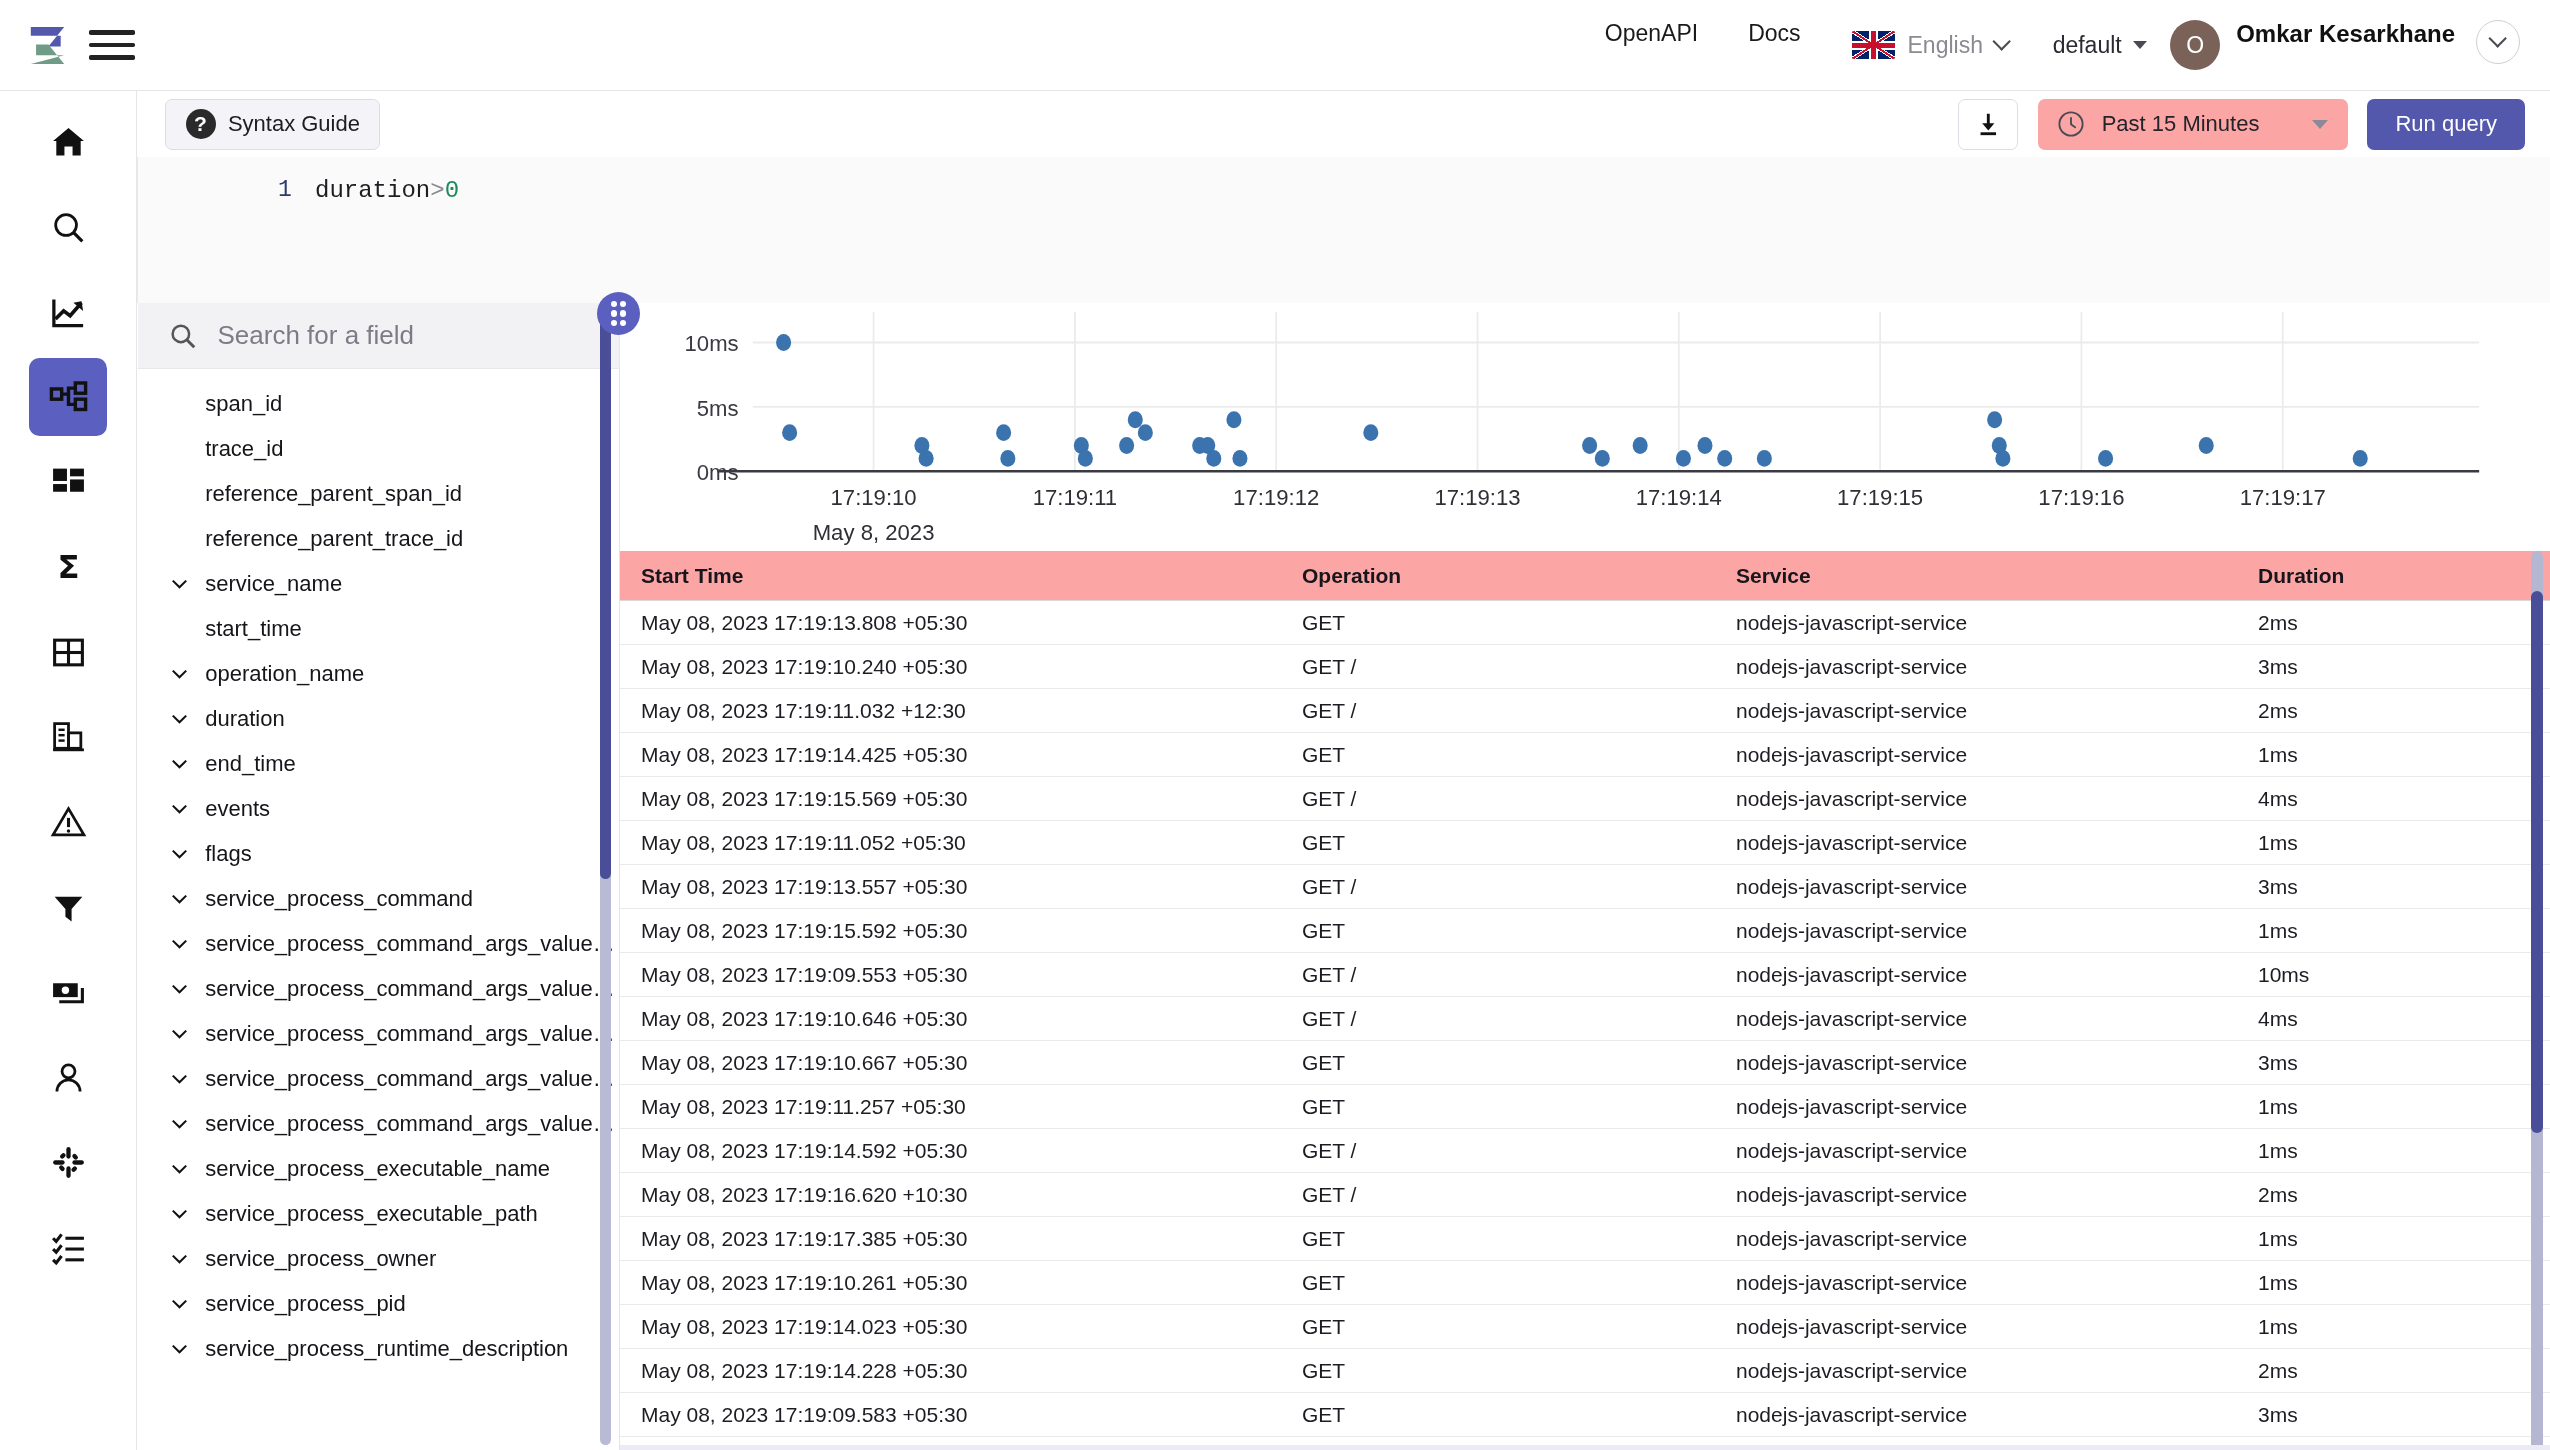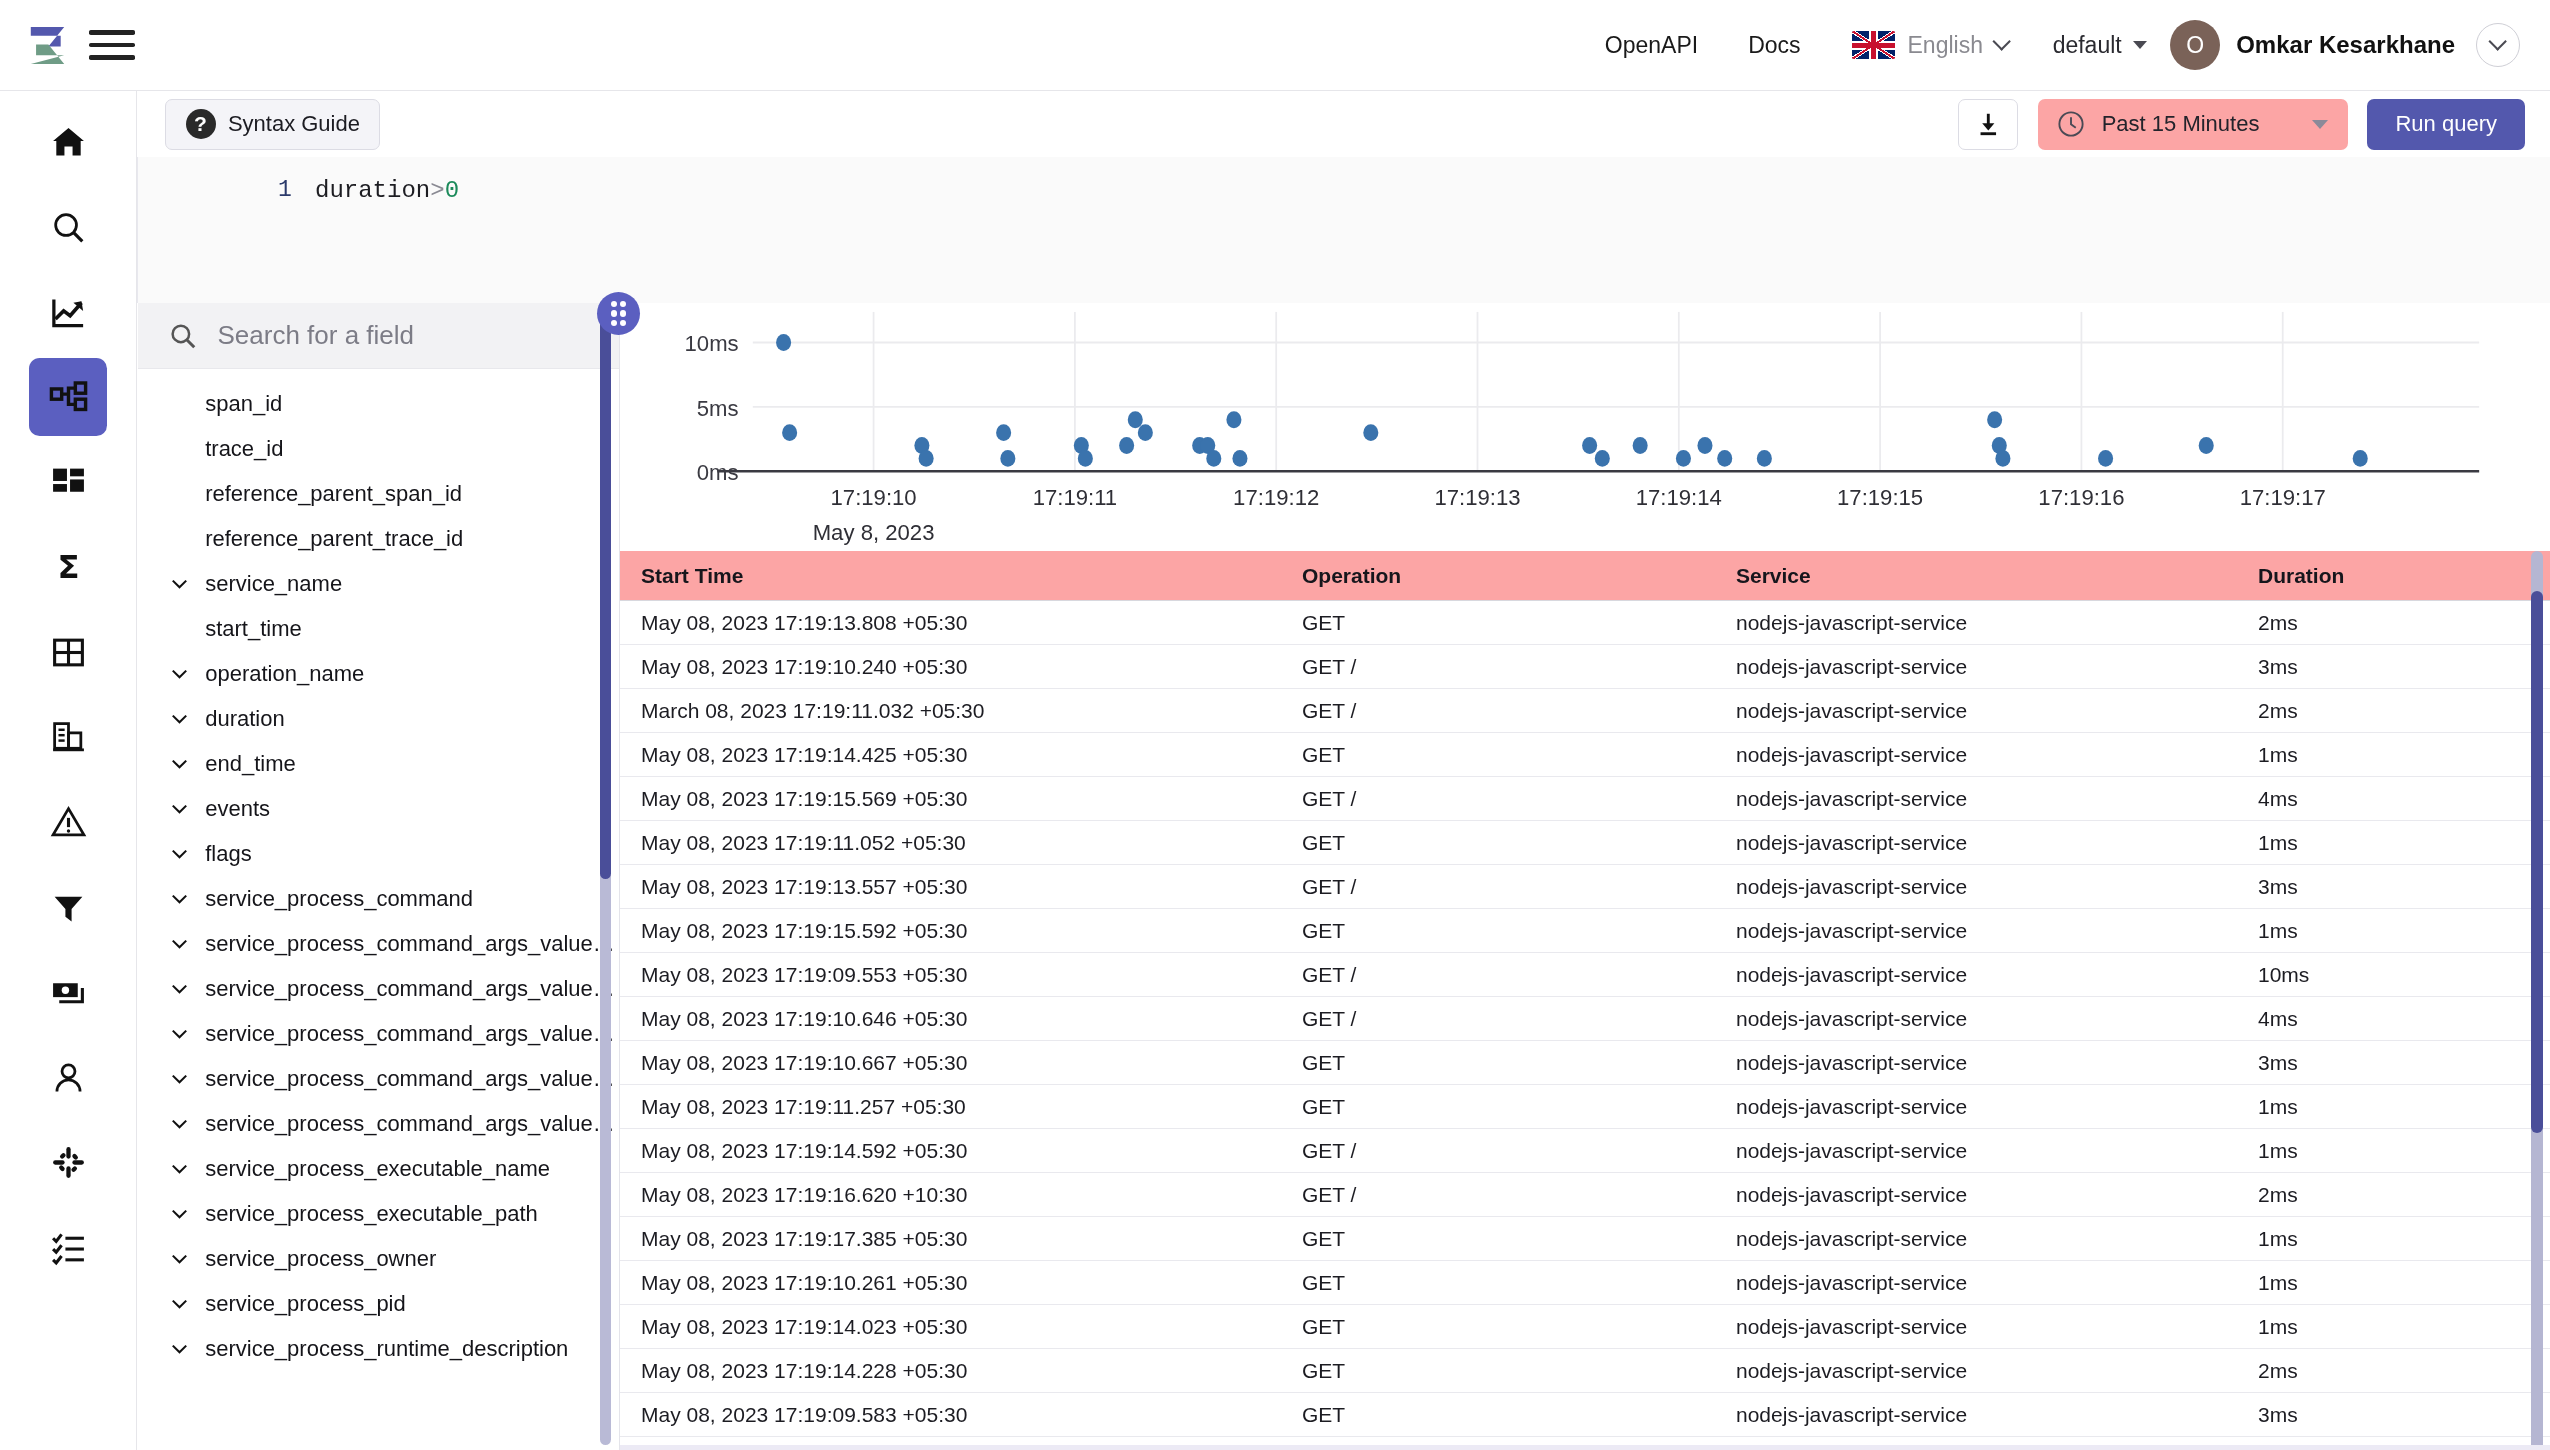--- a/index.html
+++ b/index.html
@@ -11,21 +11,21 @@
   }
   
   .topbar {
     position: absolute; left: 0; top: 0; width: 2550px; height: 91px;
     background: #fff; display: flex; align-items: center;
     border-bottom: 0.9px solid #e6e6ea;
   }
   .logo-wrap { margin-left: 19.5px; width: 55px; height: 55px; display:flex; align-items:center; justify-content:center;}
   .hamburger { margin-left: 14px; width: 46px; height: 39px; display:flex; flex-direction:column; justify-content:center; gap:8px; cursor:pointer;}
   .hamburger span { display:block; height:4.4px; background:#222; border-radius:1.8px; width:46px;}
-  .top-right { margin-left:auto; display:flex; align-items:center; gap:0; padding-right:30px;}
+  .top-right { margin-left:auto; display:flex; gap:0; padding-right:30px;}
   .top-link { font-size:23px; color:#1a1a1a; padding:0 25px; cursor:pointer; }
   .lang-wrap { display:flex; align-items:center; gap:12.4px; padding:0 21px 0 26.6px; cursor:pointer;}
   .flag { width:43px; height:28px; border-radius:1.8px; position:relative; overflow:hidden; background:#012169; flex:none;}
   .flag::before{content:"";position:absolute;inset:0;
     background:
       linear-gradient(to bottom right, transparent calc(50% - 1.9px), #fff calc(50% - 1.9px), #fff calc(50% + 1.9px), transparent calc(50% + 1.9px)),
       linear-gradient(to bottom left, transparent calc(50% - 1.9px), #fff calc(50% - 1.9px), #fff calc(50% + 1.9px), transparent calc(50% + 1.9px));}
   .flag::after{content:"";position:absolute;inset:0;
     background:
       linear-gradient(to bottom right, transparent calc(50% - 1px), #C8102E calc(50% - 1px), #C8102E calc(50% + 1px), transparent calc(50% + 1px)),
@@ -537,21 +537,21 @@
         <div class="c3">nodejs-javascript-service</div>
         <div class="c4">2ms</div>
       </div>
       <div class="trow">
         <div class="c1">May 08, 2023 17:19:10.240 +05:30</div>
         <div class="c2">GET /</div>
         <div class="c3">nodejs-javascript-service</div>
         <div class="c4">3ms</div>
       </div>
       <div class="trow">
-        <div class="c1">March 08, 2023 17:19:11.032 +05:30</div>
+        <div class="c1">May 08, 2023 17:19:11.032 +12:30</div>
         <div class="c2">GET /</div>
         <div class="c3">nodejs-javascript-service</div>
         <div class="c4">2ms</div>
       </div>
       <div class="trow">
         <div class="c1">May 08, 2023 17:19:14.425 +05:30</div>
         <div class="c2">GET</div>
         <div class="c3">nodejs-javascript-service</div>
         <div class="c4">1ms</div>
       </div>

